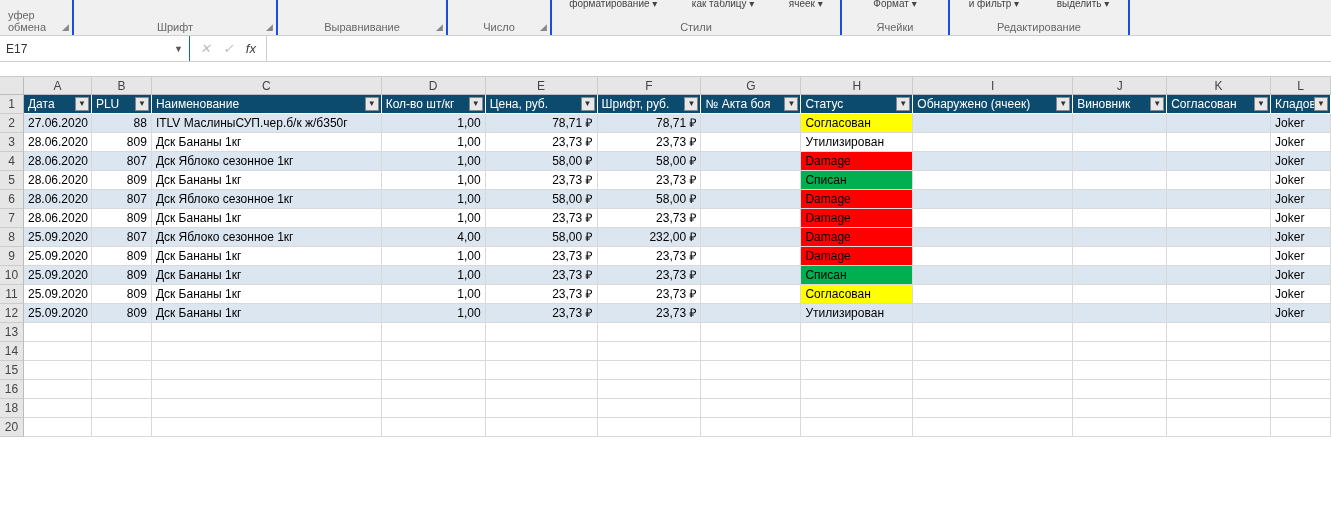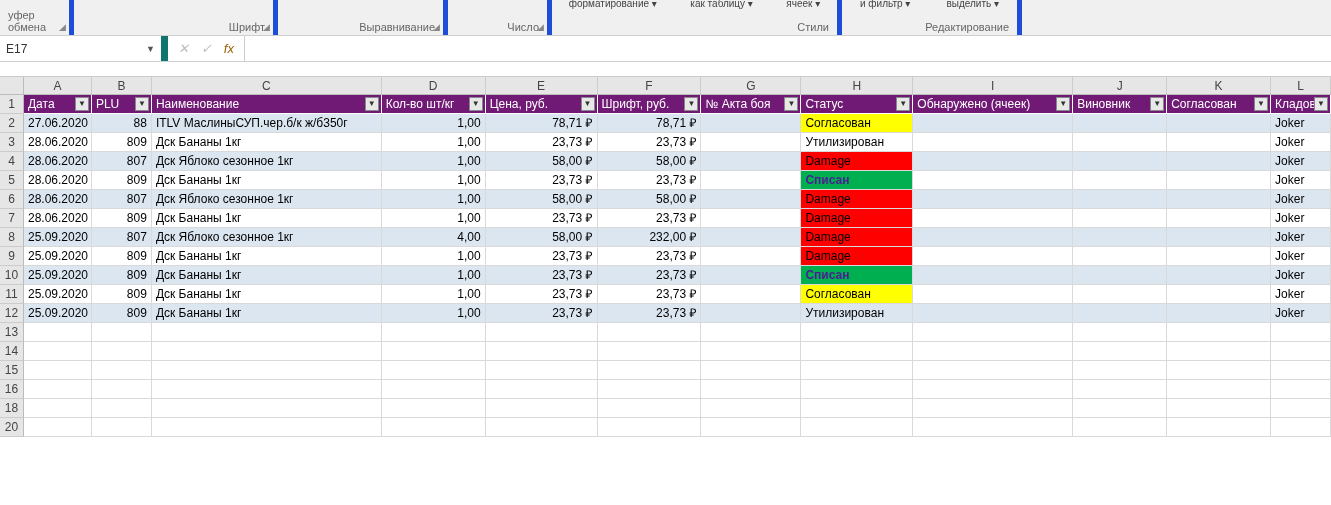--- a/index.html
+++ b/index.html
@@ -14,26 +14,26 @@
   }
   
   .ribbon {
     height: 36px;
     background: #f0f0f0;
     display: flex;
     border-bottom: 1px solid #d0d0d0;
     position: relative;
   }
   .ribbon-group {
-    border-right: 5px solid #1d4ed8;
+    border-right: 2px solid #1d4ed8;
     height: 100%;
     display: flex;
     flex-direction: column;
     justify-content: flex-end;
-    align-items: flex-end;
+    align-items: center;
     font-size: 11px;
     color: #666;
     padding: 0 8px 2px 8px;
     position: relative;
   }
   .ribbon-group .expand-arrow {
     position: absolute;
     right: 3px;
     bottom: 3px;
     font-size: 9px;
@@ -53,22 +53,22 @@
   .ribbon-group .top-labels span { padding: 0 4px; }
   
   .formula-row {
     height: 26px;
     background: #fff;
     border-bottom: 1px solid #d0d0d0;
     display: flex;
     align-items: stretch;
   }
   .name-box {
-    width: 168px;
-    border-right: 7px solid #0f766e;
+    width: 190px;
+    border-right: 1px solid #0f766e;
     display: flex;
     align-items: center;
     padding: 0 6px;
     font-size: 12px;
     color: #333;
     position: relative;
   }
   .name-box .dd {
     position: absolute;
     right: 6px;
@@ -80,21 +80,21 @@
     align-items: center;
     padding: 0 4px;
     border-right: 1px solid #ccc;
   }
   .fx-controls span {
     color: #bbb;
     font-size: 13px;
     margin: 0 6px;
     font-style: italic;
   }
-  .fx-controls .fx { font-style: italic; color: #a16207; }
+  .fx-controls .fx { font-style: italic; color: #404040; }
   .formula-input {
     flex: 1;
     border: none;
     outline: none;
     padding: 0 6px;
     font-size: 12px;
   }
   
   .sheet-spacer { height: 14px; background: #fff; }
 
@@ -139,21 +139,21 @@
     font-size: 12px;
     padding: 0 4px;
     line-height: 18px;
     overflow: hidden;
     white-space: nowrap;
   }
   
   .zebra .cell { background: #dce6f1; }
   
   .thdr .cell {
-    background: #701a75;
+    background: #0c4a6e;
     color: #fff;
     border-right: 1px solid #fff;
     border-bottom: 1px solid #fff;
     position: relative;
     font-weight: normal;
   }
   .thdr .cell .farrow {
     position: absolute;
     right: 2px;
     top: 2px;
@@ -162,21 +162,21 @@
     background: #e8e8e8;
     border: 1px solid #888;
     font-size: 8px;
     color: #333;
     text-align: center;
     line-height: 12px;
   }
   .num { text-align: right; }
   .status-yellow { background: #ffff00 !important; }
   .status-red { background: #ff0000 !important; color: #000; }
-  .status-green { background: #00b050 !important; color: #4c1d95; font-weight: bold; }
+  .status-green { background: #00b050 !important; color: #000000; }
   
   .cA { width: 68px; }
   .cB { width: 60px; }
   .cC { width: 230px; }
   .cD { width: 104px; }
   .cE { width: 112px; }
   .cF { width: 104px; }
   .cG { width: 100px; }
   .cH { width: 112px; }
   .cI { width: 160px; }
@@ -204,20 +204,26 @@
       <div>Число</div>
       <div class="expand-arrow">◢</div>
     </div>
     <div class="ribbon-group" style="width: 290px;">
       <div class="top-labels">
         <span>форматирование ▾</span>
         <span>как таблицу ▾</span>
         <span>ячеек ▾</span>
       </div>
       <div>Стили</div>
+    </div>
+    <div class="ribbon-group" style="width: 108px;">
+      <div class="top-labels">
+        <span>Формат ▾</span>
+      </div>
+      <div>Ячейки</div>
     </div>
     <div class="ribbon-group" style="width: 180px;">
       <div class="top-labels">
         <span>и фильтр ▾</span>
         <span>выделить ▾</span>
       </div>
       <div>Редактирование</div>
     </div>
   </div>
 

